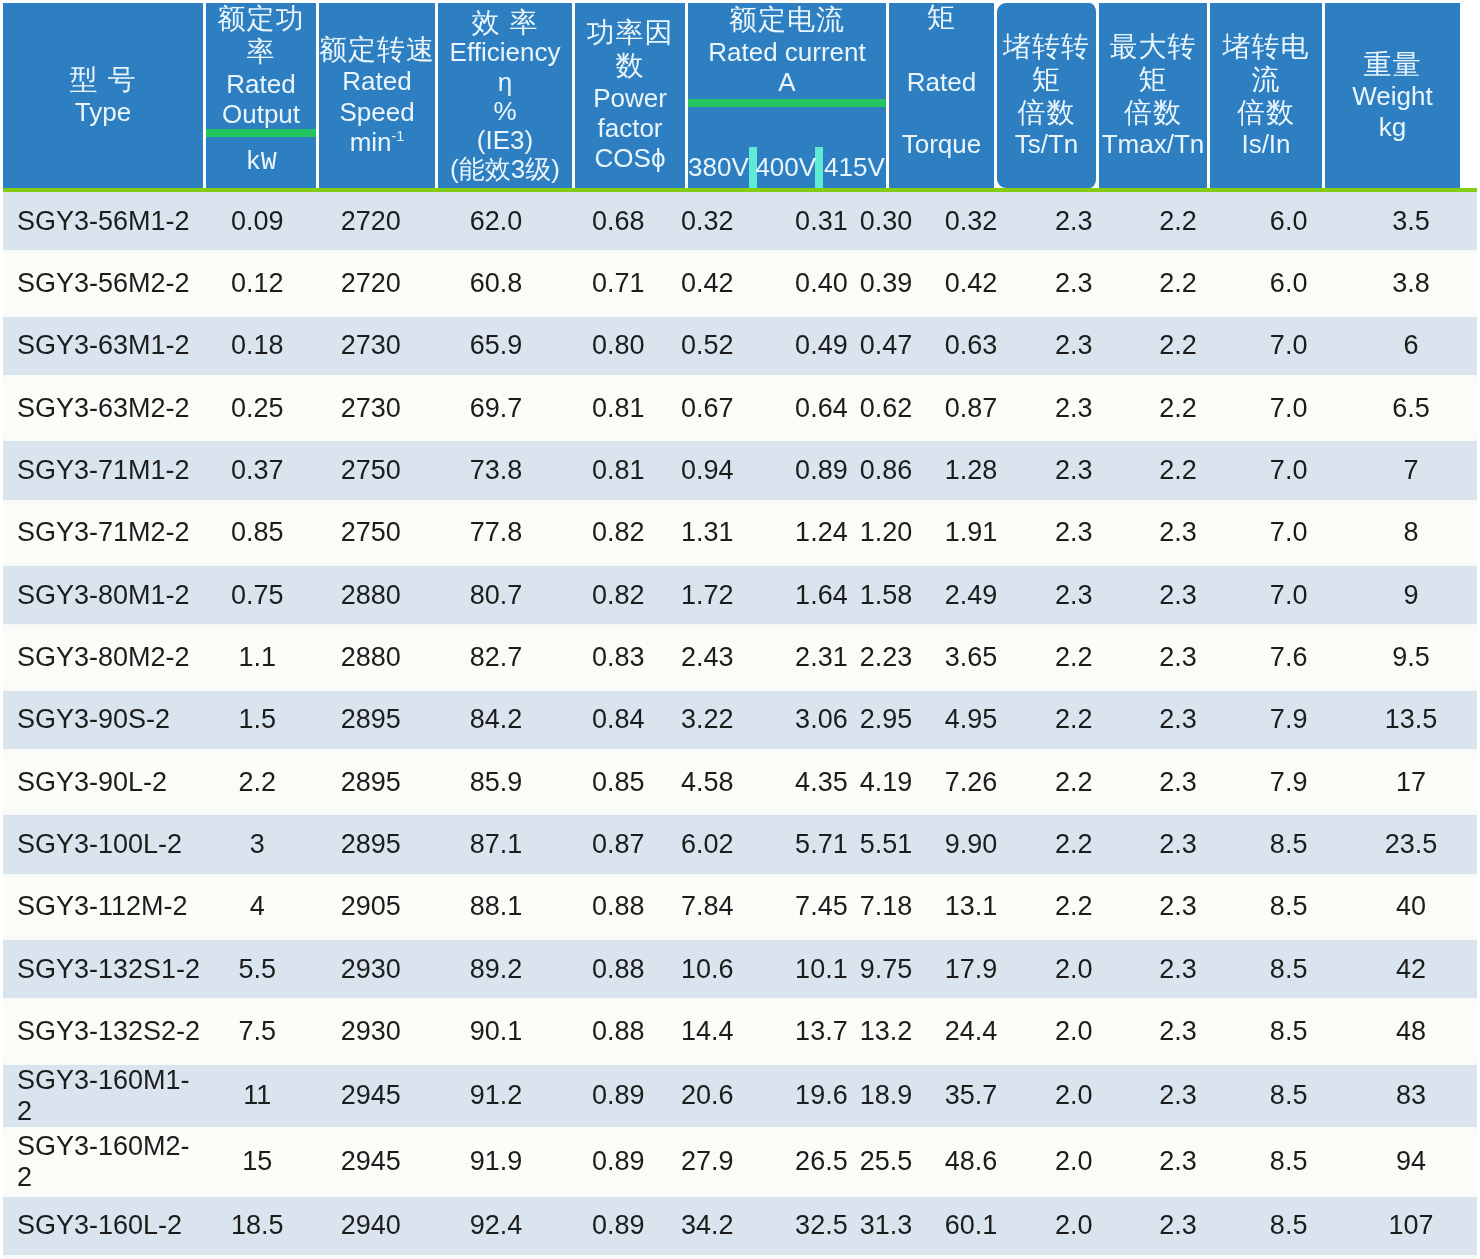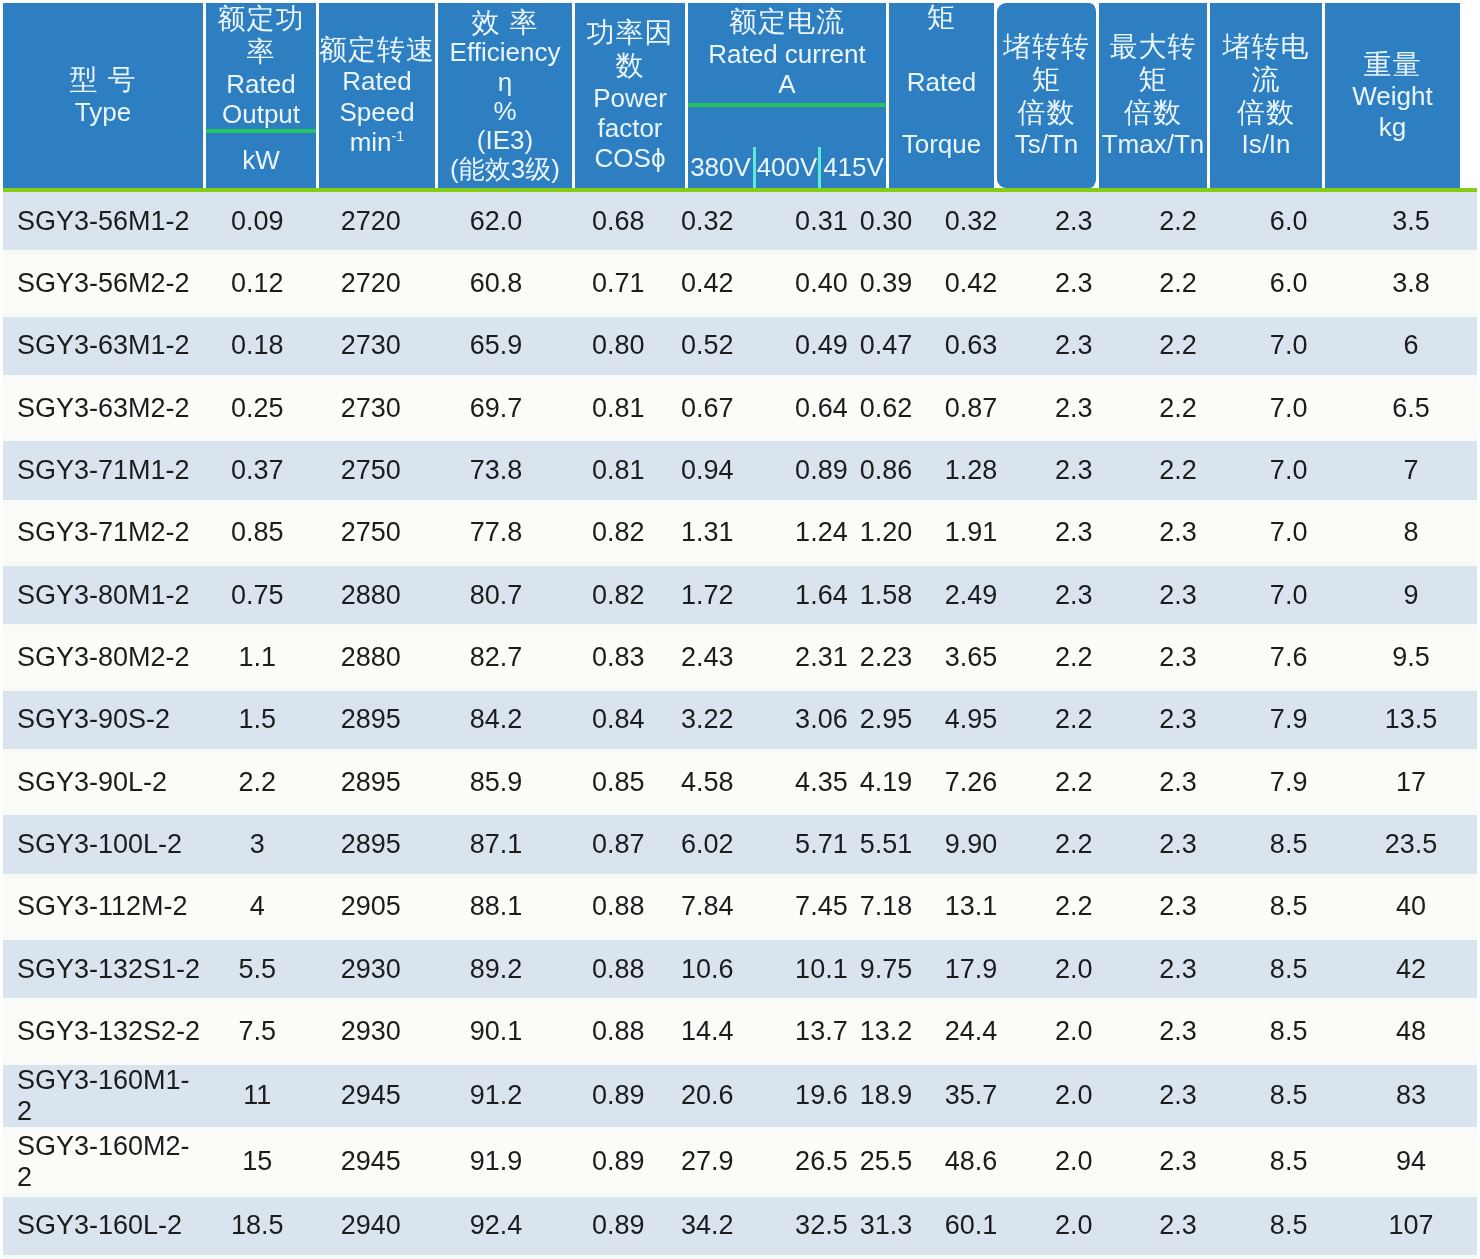--- a/index.html
+++ b/index.html
@@ -8,26 +8,26 @@
   .table{width:1480px;height:1259px;box-sizing:border-box;
          padding:3px 3px 0 3px;background:#ffffff;}
   
   .thead{display:flex;height:185px;background:#ffffff;}
   .hcell{background:#2e7fc1;color:#eaf5fc;box-sizing:border-box;
          display:flex;flex-direction:column;align-items:center;justify-content:center;
          text-align:center;font-size:26px;line-height:1.17;border-right:3px solid #ffffff;}
   .hcell:last-child{border-right:none;}
   .hcell .zh{font-size:28px;letter-spacing:1px;}
   .split{padding:0;justify-content:stretch;}
-  .split .top{flex:0 0 104px;box-sizing:border-box;border-bottom:4px solid #22c55e;
+  .split .top{flex:0 0 104px;box-sizing:border-box;border-bottom:8px solid #22c55e;
               display:flex;flex-direction:column;align-items:center;justify-content:center;width:100%;}
-  .split .bottom{flex:1;display:flex;align-items:center;justify-content:center;width:100%;}
+  .split .bottom{flex:1;display:flex;align-items:center;justify-content:center;width:100%;font-family:Liberation Mono, monospace;}
   .subrow{flex:1;display:flex;width:100%;}
   .subrow .sub{box-sizing:border-box;display:flex;align-items:center;justify-content:center;
-               border-right:3px solid #5eead4;font-size:26px;}
+               border-right:8px solid #5eead4;font-size:26px;}
   .subrow .sub:last-child{border-right:none;}
   sup{font-size:0.55em;vertical-align:super;line-height:0;}
   .eff{line-height:1.12;font-size:26px;}
   
   .c-type{width:203px;}
   .c-output{width:113px;}
   .c-speed{width:119px;}
   .c-eff{width:137px;}
   .c-pf{width:113px;}
   .c-cur{width:201px;gap:40px;}

